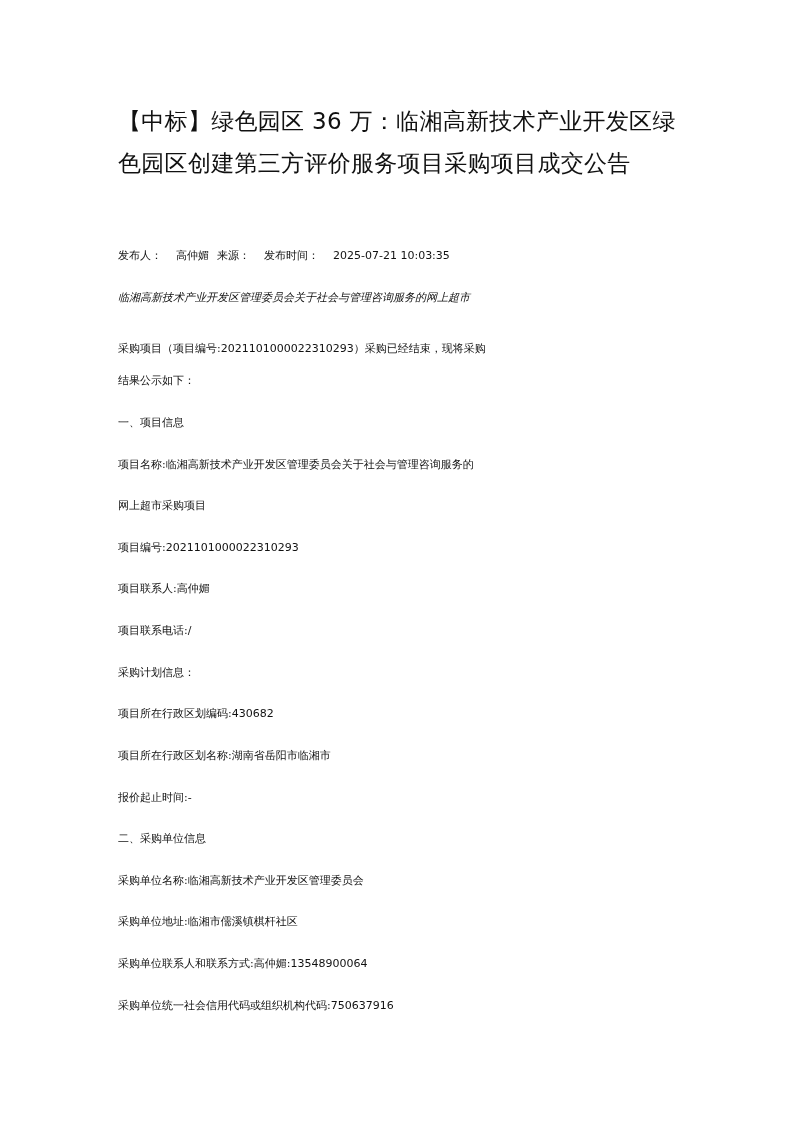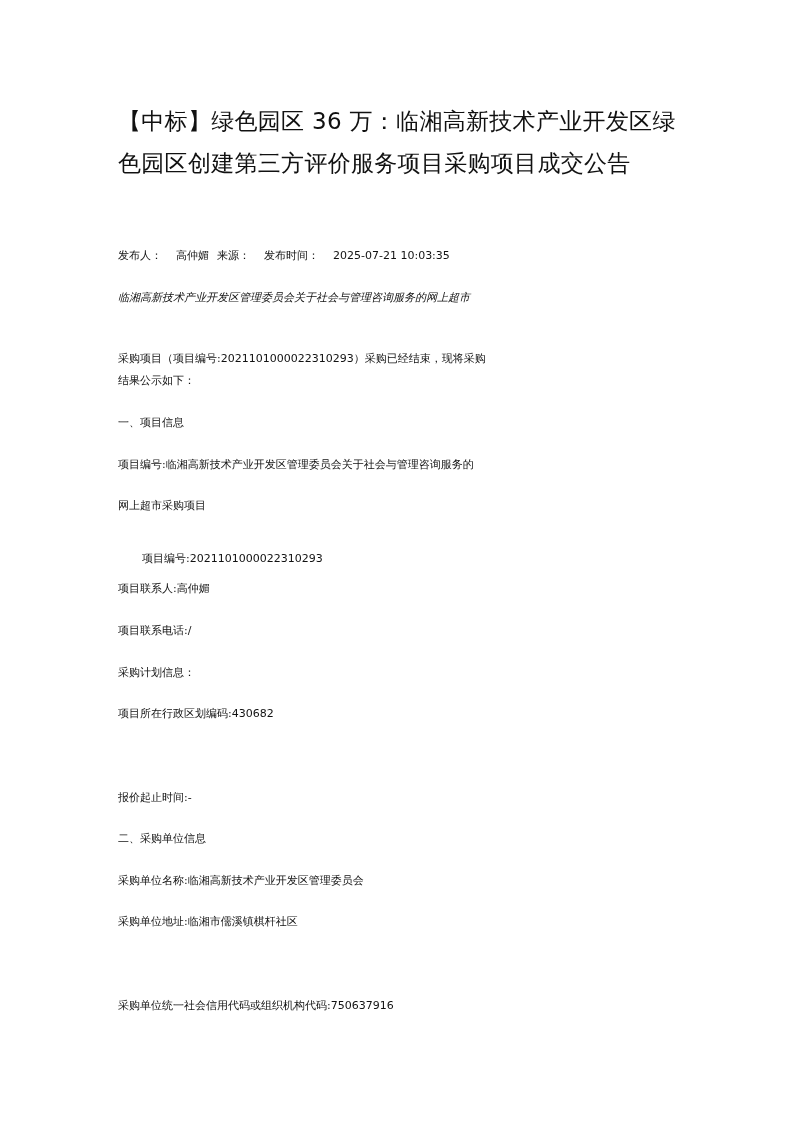--- a/index.html
+++ b/index.html
@@ -52,31 +52,33 @@
   <h1 class="title">
     <span>【中标】绿色园区 36 万：临湘高新技术产业开发区绿</span>
     <span>色园区创建第三方评价服务项目采购项目成交公告</span>
   </h1>
 
   <div class="line meta" style="top:245px;">
     <span>发布人：</span><span class="gap"></span><span>高仲媚</span><span class="gap" style="width:8px"></span><span>来源：</span><span></span><span class="gap"></span><span>发布时间：</span><span class="gap"></span><span>2025-07-21 10:03:35</span>
   </div>
 
   <div class="line" style="top:287px;font-style:italic;">临湘高新技术产业开发区管理委员会关于社会与管理咨询服务的网上超市</div>
-  <div class="line" style="top:348px;">采购项目（项目编号:2021101000022310293）采购已经结束，现将采购</div>
+  <div class="line" style="top:338px;">采购项目（项目编号:2021101000022310293）采购已经结束，现将采购</div>
   <div class="line" style="top:370px;">结果公示如下：</div>
 
   <div class="line" style="top:412px;">一、项目信息</div>
-  <div class="line" style="top:454px;">项目编号:临湘高新技术产业开发区管理委员会关于社会与管理咨询服务的</div>
+  <div class="line" style="top:454px;">项目名称:临湘高新技术产业开发区管理委员会关于社会与管理咨询服务的</div>
   <div class="line" style="top:495px;">网上超市采购项目</div>
-  <div class="line" style="top:548px;margin-left:24px;">项目编号:2021101000022310293</div>
+  <div class="line" style="top:537px;">项目编号:2021101000022310293</div>
   <div class="line" style="top:578px;">项目联系人:高仲媚</div>
   <div class="line" style="top:620px;">项目联系电话:/</div>
   <div class="line" style="top:662px;text-align:right;">采购计划信息：</div>
   <div class="line" style="top:703px;">项目所在行政区划编码:430682</div>
+  <div class="line" style="top:745px;">项目所在行政区划名称:湖南省岳阳市临湘市</div>
   <div class="line" style="top:787px;">报价起止时间:-</div>
 
   <div class="line" style="top:828px;">二、采购单位信息</div>
   <div class="line" style="top:911px;">采购单位地址:临湘市儒溪镇棋杆社区</div>
   <div class="line" style="top:870px;">采购单位名称:临湘高新技术产业开发区管理委员会</div>
+  <div class="line" style="top:953px;">采购单位联系人和联系方式:高仲媚:13548900064</div>
   <div class="line" style="top:995px;">采购单位统一社会信用代码或组织机构代码:750637916</div>
 
 </div>
 
 </body></html>

